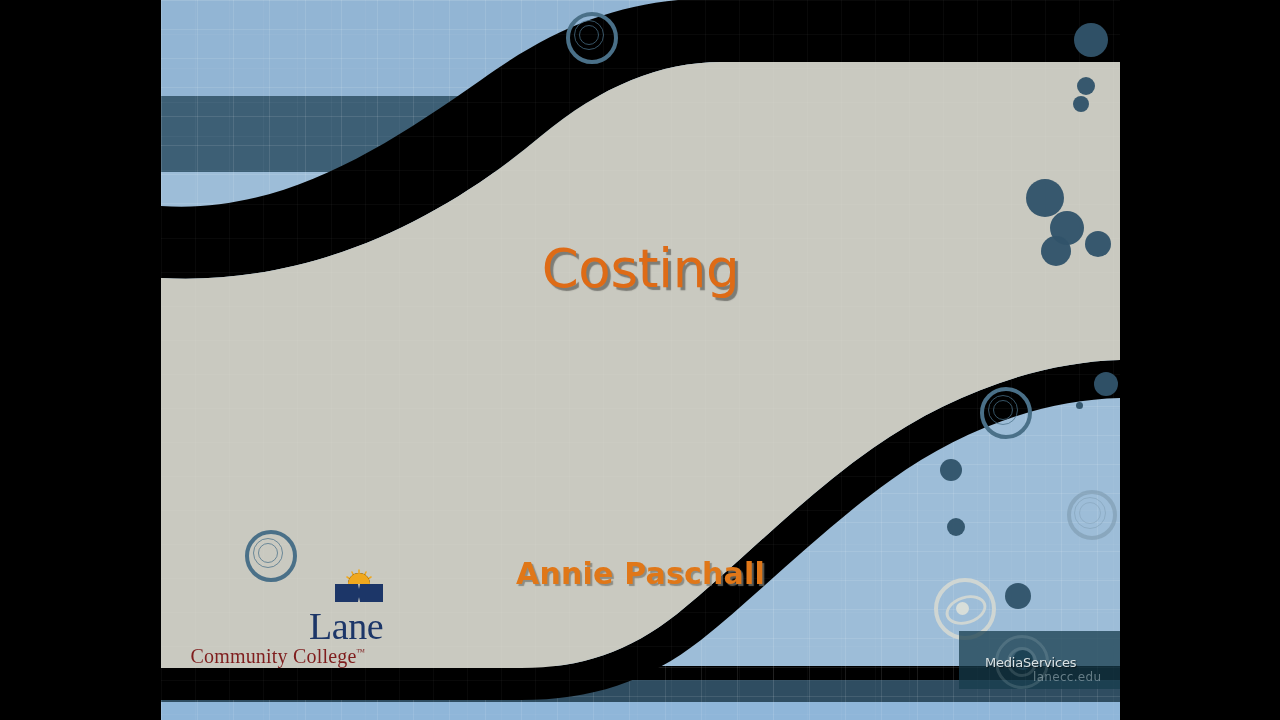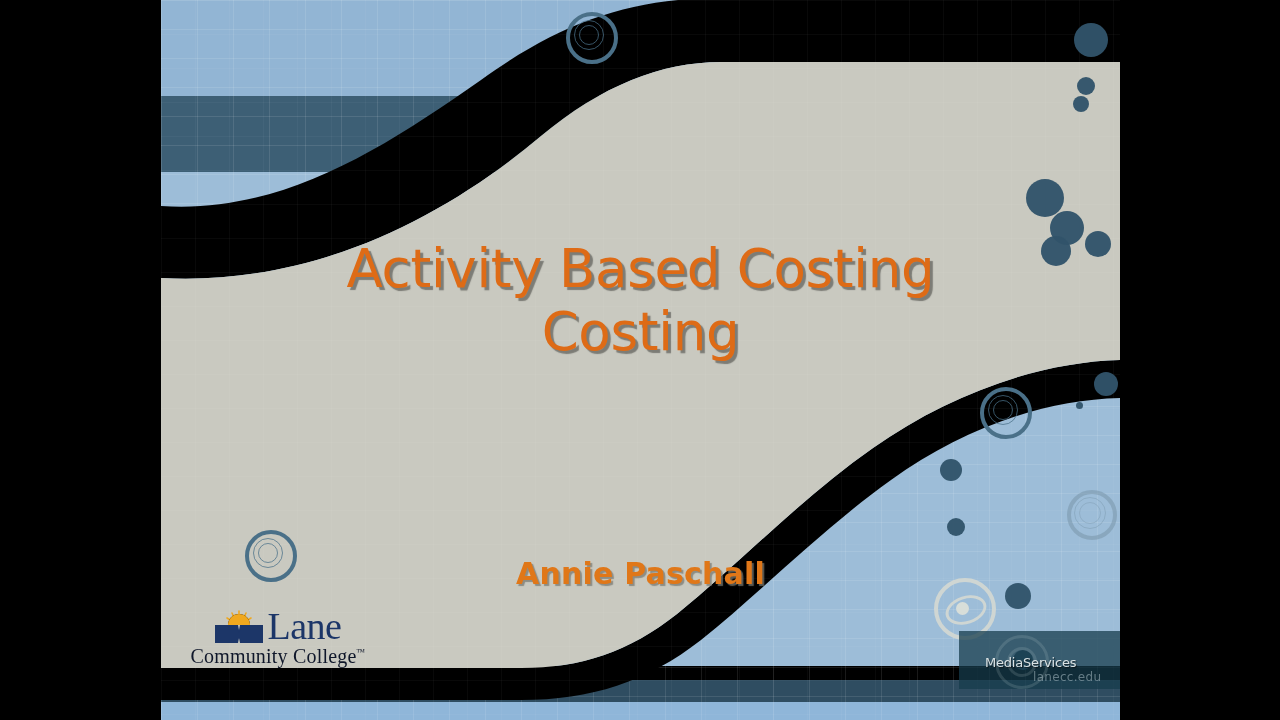--- a/index.html
+++ b/index.html
@@ -148,36 +148,37 @@
   #lcc-logo {
     position: absolute;
     left: 12px;
     top: 606px;
     width: 210px;
     z-index: 25;
   }
   #lcc-logo-row {
     display: flex;
     align-items: flex-end;
-    justify-content: center;
+    justify-content: flex-end;
     gap: 5px;
     height: 38px;
+    flex-direction: column;
   }
   #lcc-wordmark {
     font-family: "Liberation Serif", serif;
     font-size: 38px;
     font-weight: 400;
     color: #1c3668;
     line-height: 0.95;
     letter-spacing: -0.5px;
   }
   #lcc-tagline {
     font-family: "Liberation Serif", serif;
     font-size: 20px;
-    color: #0f172a;
+    color: #7f1d1d;
     text-align: center;
     letter-spacing: 0.2px;
     margin-top: 1px;
     white-space: nowrap;
   }
   #lcc-tm {
     font-size: 9px;
     vertical-align: super;
   }
 
@@ -337,21 +338,20 @@
       <div style="position:absolute; left:12px; top:12px; width:20px; height:20px; border-radius:50%; border:1px solid rgba(120,150,170,0.4);"></div>
     </div>
 
     <div class="deco" style="left:773px; top:578px; width:62px; height:62px; z-index:9;">
       <div class="ring-light" style="position:absolute; left:0; top:0; width:54px; height:54px; border-width:4px;"></div>
       <div style="position:absolute; left:11px; top:18px; width:36px; height:22px; border-radius:50%; border:3px solid #cfd6d3; transform:rotate(-18deg);"></div>
       <div style="position:absolute; left:22px; top:24px; width:13px; height:13px; border-radius:50%; background:#d8ded9;"></div>
     </div>
 
     <div id="title-block">
-      <div class="title-line">Activity Based Costing</div>
       <div class="title-line">Costing</div>
     </div>
 
     <div id="subtitle-block">
       <span id="presenter-name">Annie Paschall</span>
     </div>
 
     <div id="lcc-logo">
       <div id="lcc-logo-row">
         <span style="display:inline-block; width:48px; height:34px; position:relative;">

